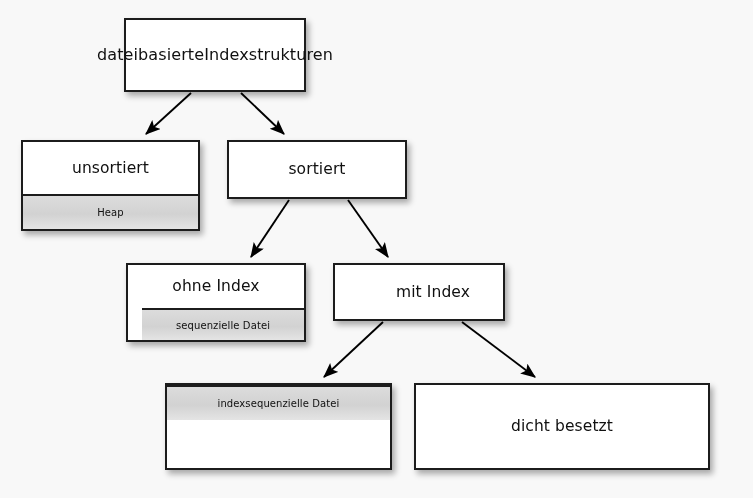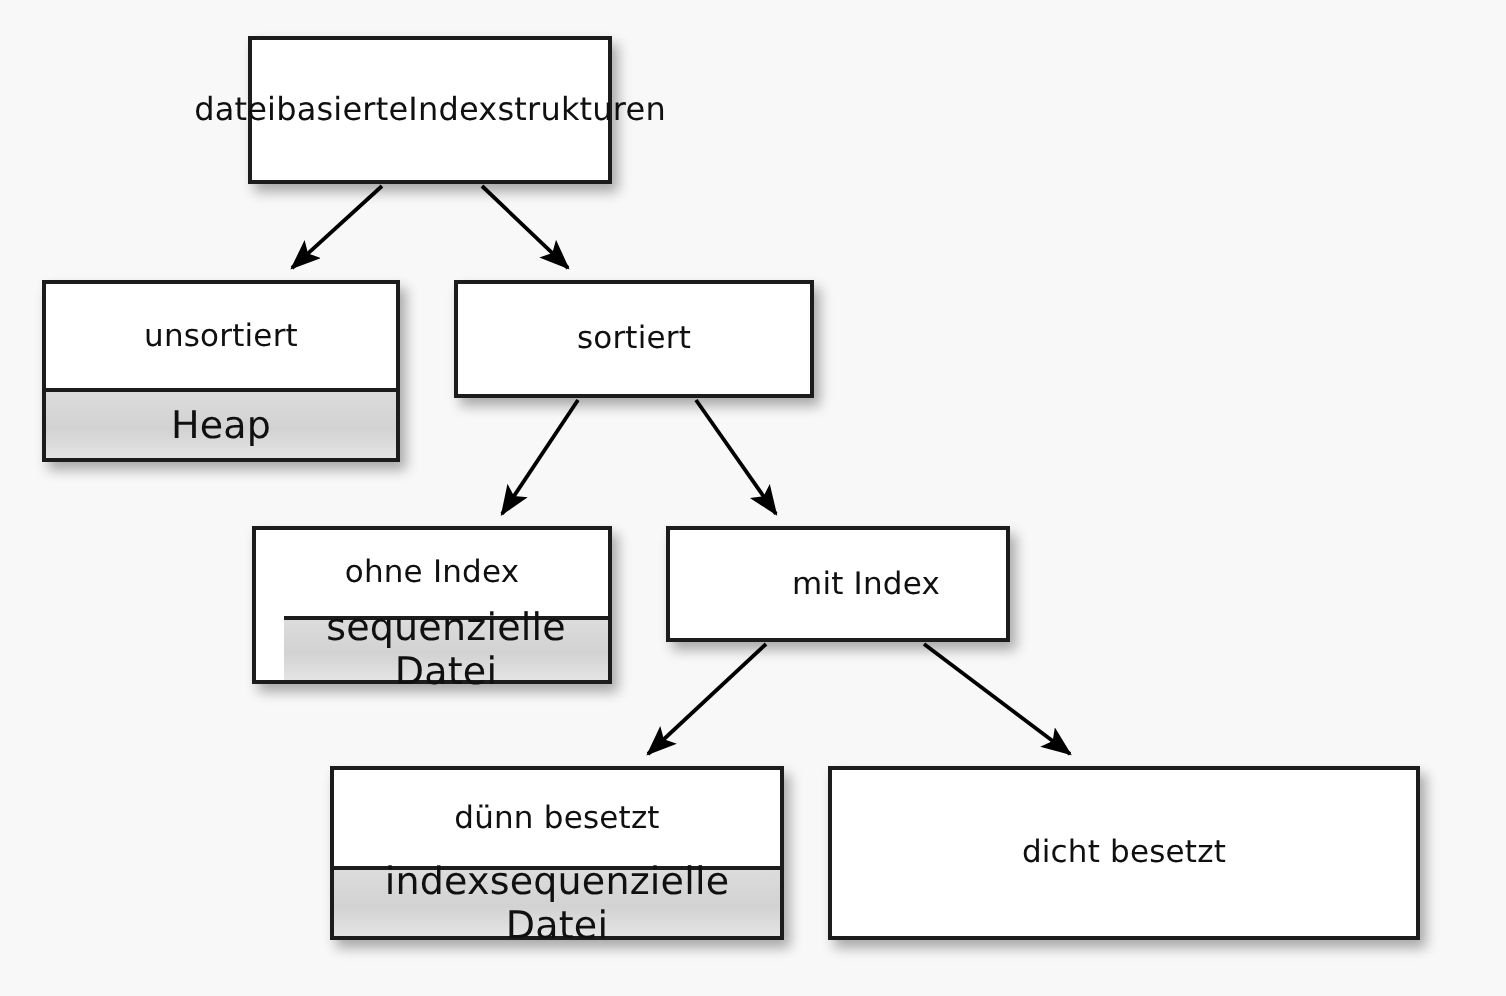--- a/index.html
+++ b/index.html
@@ -53,21 +53,21 @@
   }
   .node .subtitle {
     flex: 0 0 auto;
     border-top: 2px solid #1c1c1c;
     background: linear-gradient(to bottom, #dcdcdc 0%, #d2d2d2 55%, #e4e4e4 100%);
     color: #101010;
     display: flex;
     align-items: center;
     justify-content: center;
     text-align: center;
-    font-size: 19px;
+    font-size: 10px;
     letter-spacing: 0.1px;
     padding: 2px 6px;
     box-sizing: border-box;
   }
 
   
   #node-root     { left: 124px; top: 18px;  width: 182px; height: 74px; }
   #node-root .title { font-size: 16px; }
 
   #node-unsortiert { left: 21px;  top: 140px; width: 179px; height: 91px; }
@@ -131,21 +131,20 @@
   <div class="node" id="node-ohne-index">
     <div class="title">ohne Index</div>
     <div class="subtitle">sequenzielle Datei</div>
   </div>
 
   <div class="node" id="node-mit-index">
     <div class="title">mit Index</div>
   </div>
 
   <div class="node" id="node-duenn">
-    <div class="title">dünn besetzt</div>
     <div class="subtitle">indexsequenzielle Datei</div>
   </div>
 
   <div class="node" id="node-dicht">
     <div class="title">dicht besetzt</div>
   </div>
 
 </div>
 
 </body></html>

